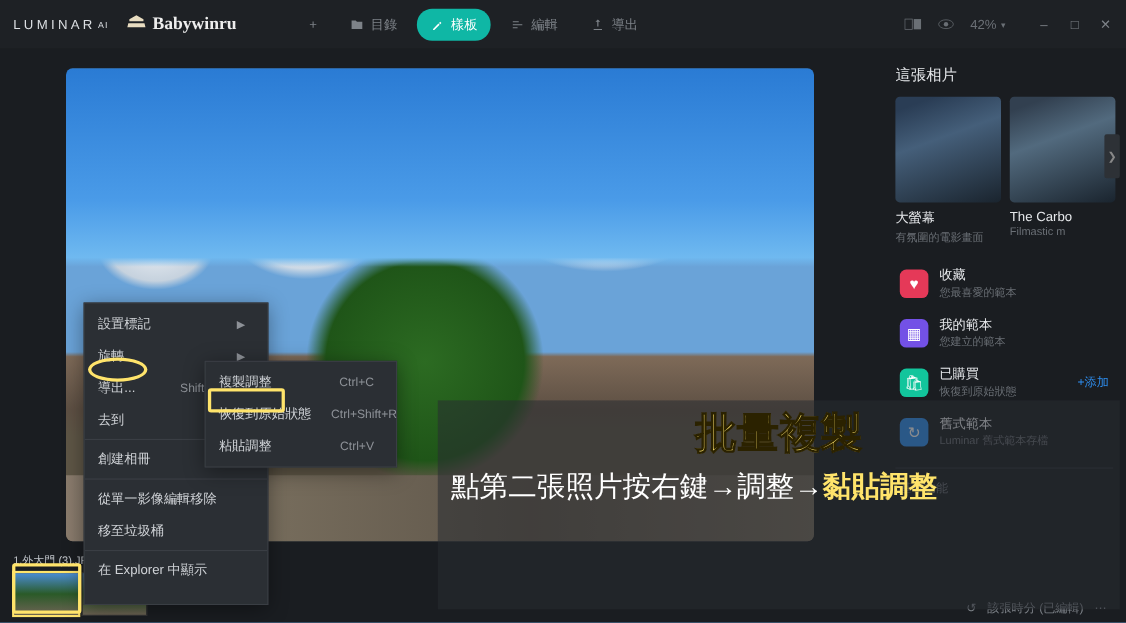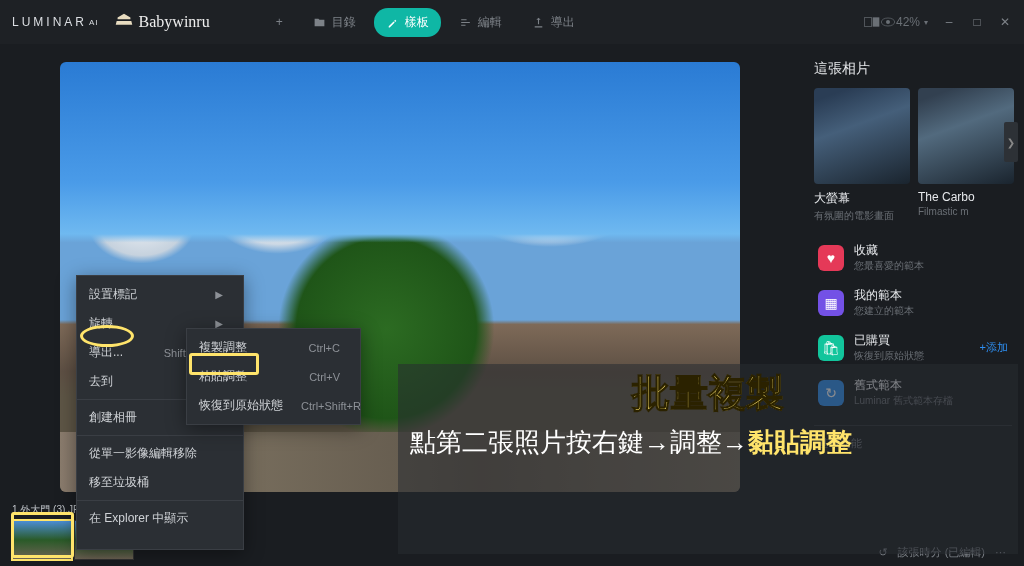--- a/index.html
+++ b/index.html
@@ -15,27 +15,27 @@
 
 .topbar {
   height: 44px;
   display: flex; align-items: center;
   padding: 0 12px;
   gap: 14px;
   background: #1e2125;
 }
 .brand { font-weight: 300; letter-spacing: 3px; font-size: 12px; color: #dcdfe3; display:flex; align-items:center; gap:2px;}
 .brand-sup { font-size: 8px; vertical-align: super; letter-spacing:1px;}
-.annot-logo { font-family: cursive; font-size: 16px; color:#eee; display:flex; align-items:center; gap:4px;}
+.annot-logo { font-family: cursive; font-size: 16px; color:#eee; display:flex; align-items:center; gap:4px;font-weight:bold;}
 .annot-logo svg { width:22px; height:22px;}
 .topnav { display:flex; gap:6px; margin-left:40px; align-items:center;}
 .topnav-item { display:flex; align-items:center; gap:6px; padding:6px 12px; border-radius:14px; font-size:12px; color:#7d8288; cursor:pointer;}
 .topnav-item.active { background:#0fb7a5; color:#fff;}
 .spacer { flex:1; }
-.topright { display:flex; align-items:center; color:#6a6f75; font-size:12px;}
+.topright { display:flex; gap:14px; align-items:center; color:#6a6f75; font-size:12px;}
 .topright .wc { display:flex; align-items:center; gap:4px; cursor:pointer;}
 .winctrl { display:flex; gap:14px; margin-left:14px; color:#7d8288;}
 .winctrl span { cursor:pointer; width:14px; text-align:center;}
 
 
 .main { display:flex; height:calc(100% - 44px); }
 .canvas-area { flex:1; padding:18px 18px 6px 60px; display:flex; flex-direction:column; position:relative;}
 .photo {
   width: 680px; height: 430px;
   border-radius: 6px;
@@ -286,26 +286,26 @@
     </div>
     <div class="ctx-item"></div>
   </div>
 
 <div class="ctx ctx2" id="ctx2">
     <div class="ctx-item">
       <span>複製調整</span>
       <span class="shortcut">Ctrl+C</span>
     </div>
     <div class="ctx-item">
+      <span>恢復到原始狀態</span>
+      <span class="shortcut">Ctrl+Shift+R</span>
+    </div>
+    <div class="ctx-item">
       <span>粘貼調整</span>
       <span class="shortcut">Ctrl+V</span>
-    </div>
-    <div class="ctx-item">
-      <span>恢復到原始狀態</span>
-      <span class="shortcut">Ctrl+Shift+R</span>
     </div>
   </div>
 
 <div class="hl-oval" style="left:80px; top:325px; width:54px; height:22px;"></div>
 <div class="hl-rect" style="left:189px; top:353px; width:70px; height:22px;"></div>
 <div class="hl-rect" style="left:11px; top:512px; width:63px; height:46px;"></div>
 
 <div class="handwriting">
   <div class="hw-title">批量複製</div>
   <div class="hw-line">

